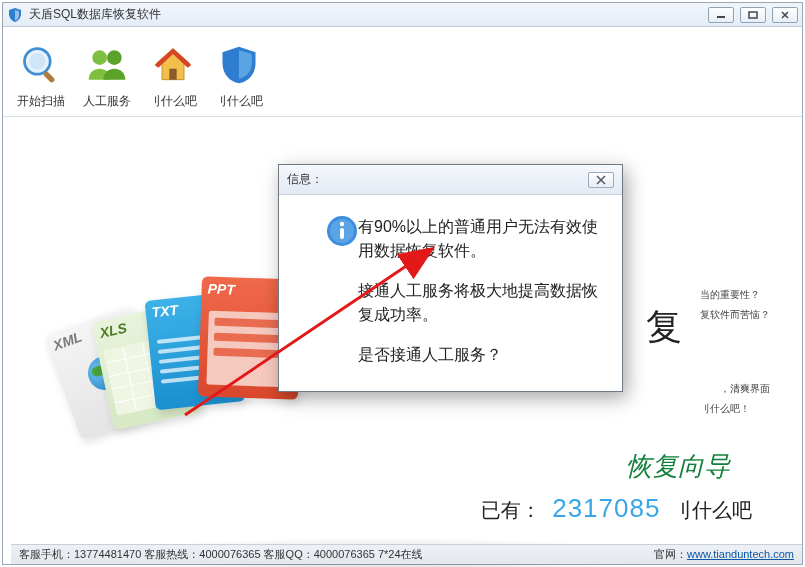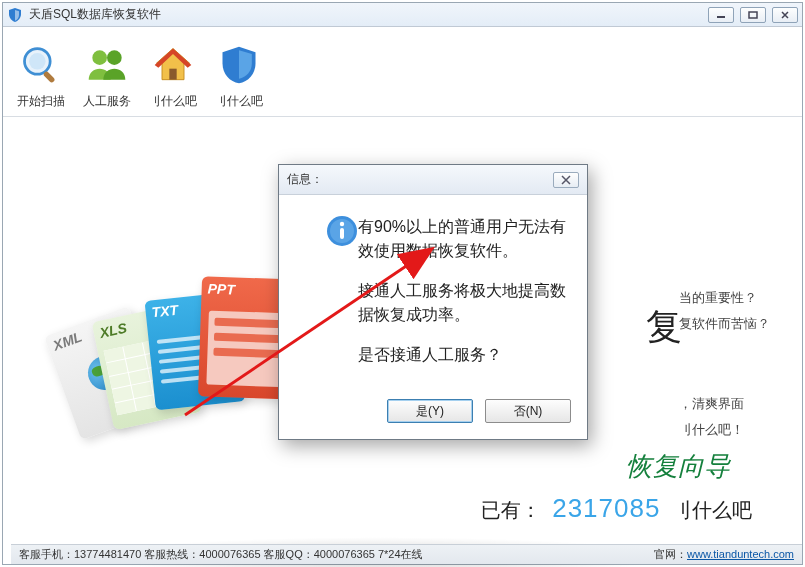--- a/index.html
+++ b/index.html
@@ -36,35 +36,35 @@
 .tile.xls .grid div { background:#eef6e3; }
 .tile.txt { left:90px; top:24px; transform:rotate(-6deg); background:linear-gradient(#3db2e8,#1b8fcf); }
 .tile.txt .lines { margin:10px 8px; }
 .tile.txt .lines span { display:block; height:4px; margin:6px 0; background:rgba(255,255,255,.7); border-radius:2px;}
 .tile.ppt { left:140px; top:6px; transform:rotate(2deg); background:linear-gradient(#f0694a,#d9472c); width:100px; height:120px;}
 .tile.ppt .slide { margin:10px 8px; height:74px; background:#f6c9bf; border-radius:3px; }
 .tile.ppt .slide div{ height:8px; background:#e96b50; margin:7px 6px; border-radius:2px;}
 
 .ellipse-shadow { position:absolute; left:85px; top:420px; width:580px; height:40px; border-radius:50%; background:radial-gradient(ellipse at center, rgba(0,0,0,.18), rgba(0,0,0,0) 70%); }
 
-.right-text { position:absolute; right:30px; top:168px; font-size:13px; color:#444; line-height:2; text-align:left; }
+.right-text { position:absolute; right:30px; top:168px; font-size:10px; color:#444; line-height:2; text-align:left; }
 .big-fu { position:absolute; right:118px; top:186px; font-size:36px; color:#222; font-family: SimSun, serif; }
-.right-text .l2 { margin-top:54px; }
+.right-text .l2 { margin-top:54px;text-align:right; }
 
 .wizard-label { position:absolute; right:70px; top:332px; font-size:26px; font-family: "KaiTi","STKaiti",serif; font-style:italic; color:#15803d; }
 
 .stats-line { position:absolute; left:0; right:0; bottom:40px; text-align:right; padding-right:50px; font-size:20px; color:#222; }
 .stats-line .num { color:#3aa5e8; font-size:26px; letter-spacing:1px; margin:0 6px;}
 
 .statusbar { position:absolute; left:8px; right:0; bottom:0; height:20px; background:linear-gradient(#edf1f5,#e3e8ee); border-top:1px solid #c8cfd7; font-size:11px; color:#333; display:flex; align-items:center; padding:0 8px; }
 .statusbar .right { margin-left:auto; }
 .statusbar a { color:#0b57a6; }
 
 
-.dialog { position:absolute; left:278px; top:164px; width:310px; background:#fff; border:1px solid #6f7a85; box-shadow:4px 6px 18px rgba(0,0,0,.35); }
+.dialog { position:absolute; left:278px; top:164px; width:345px; background:#fff; border:1px solid #6f7a85; box-shadow:4px 6px 18px rgba(0,0,0,.35); }
 .dialog-title { height:30px; background:linear-gradient(#f5f8fc,#e3eaf3); border-bottom:1px solid #c8d0da; display:flex; align-items:center; padding:0 8px; font-size:12px; color:#333; }
 .dialog-title .close { margin-left:auto; width:26px; height:16px; border:1px solid #9aabbd; border-radius:2px; background:linear-gradient(#fefefe,#e7edf4); display:flex; align-items:center; justify-content:center; }
 .dialog-body { padding:20px 18px 8px 18px; display:flex; font-size:16px; color:#222;margin-left:29px; }
 .info-icon { width:32px; height:32px; flex:0 0 32px; }
 .msg-lines p { margin-bottom:16px; line-height:1.5; }
 .dialog-buttons { display:flex; justify-content:flex-end; gap:12px; padding:8px 16px 16px; }
 .dlg-btn { width:86px; height:24px; border:1px solid #8c8c8c; background:linear-gradient(#fdfdfd,#e6e6e6); font-size:12px; color:#222; border-radius:2px; cursor:pointer; }
 .dlg-btn.default { border:1px solid #3c7fb1; box-shadow:inset 0 0 0 1px #a5d0ef; }
 
 
@@ -241,24 +241,20 @@
           <circle cx="16" cy="9" r="2.2" fill="#fff"></circle>
           <rect x="14" y="13" width="4" height="11" rx="2" fill="#fff"></rect>
         </svg>
     </div>
     <div class="msg-lines">
       <p>有90%以上的普通用户无法有效使用数据恢复软件。</p>
       <p>接通人工服务将极大地提高数据恢复成功率。</p>
       <p>是否接通人工服务？</p>
     </div>
   </div>
-  <div class="dialog-buttons">
-    <button class="dlg-btn default">是(Y)</button>
-    <button class="dlg-btn">否(N)</button>
-  </div>
 </div>
 
 <svg class="arrow" width="320" height="200">
   <defs>
       <marker id="ah" markerWidth="12" markerHeight="12" refX="10" refY="5" orient="auto">
         <path d="M0 0L12 5L0 10z" fill="#e31919"></path>
       </marker>
     </defs>
   <line x1="5" y1="195" x2="250" y2="30" stroke="#e31919" stroke-width="3" marker-end="url(#ah)"></line>
 </svg>

